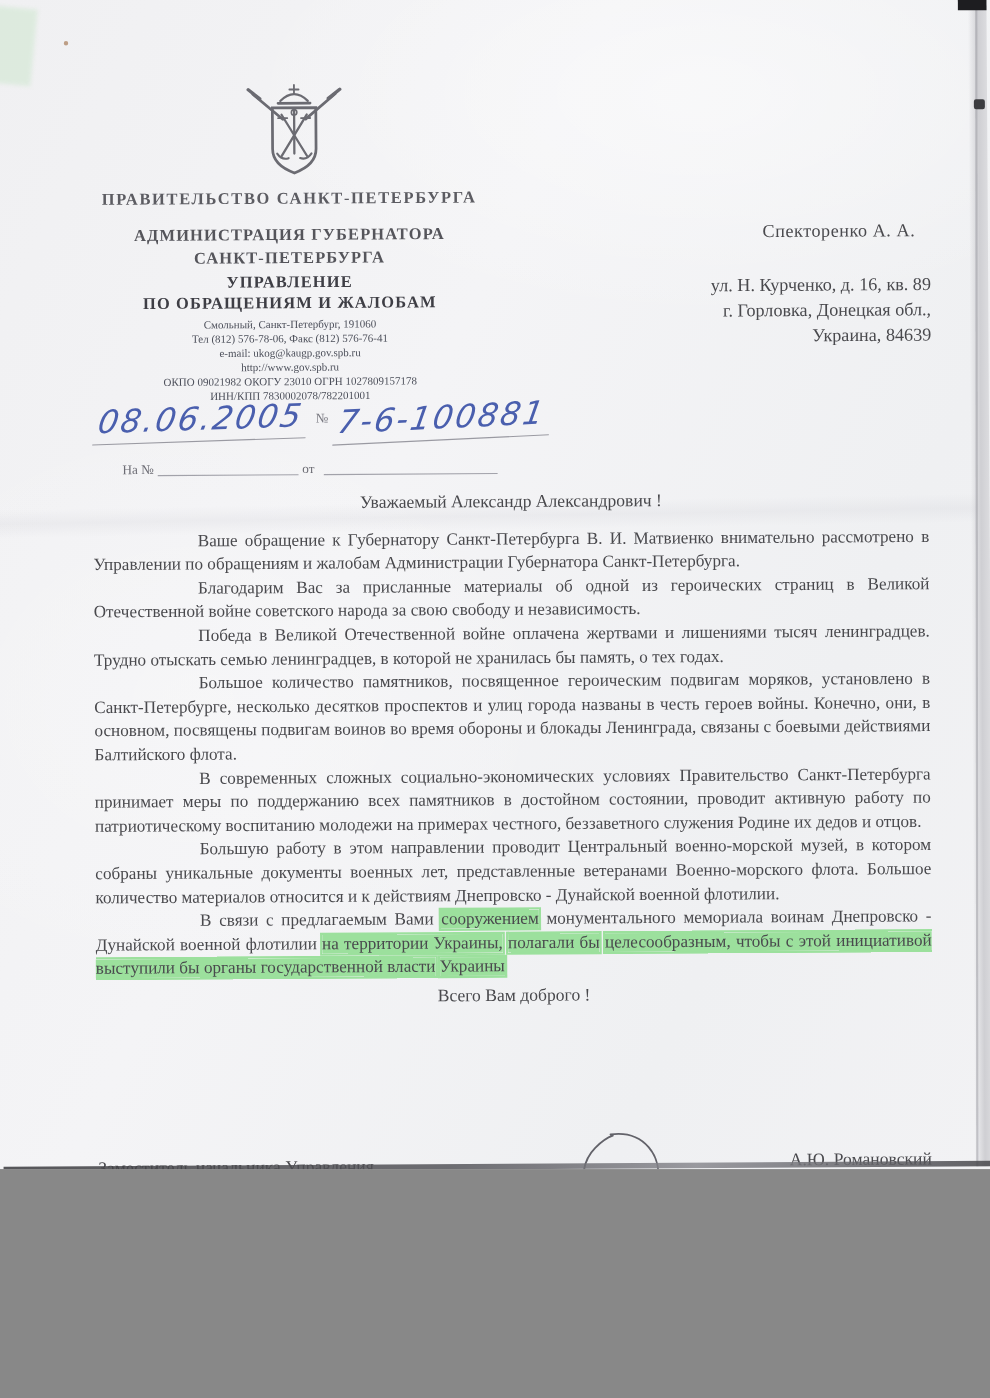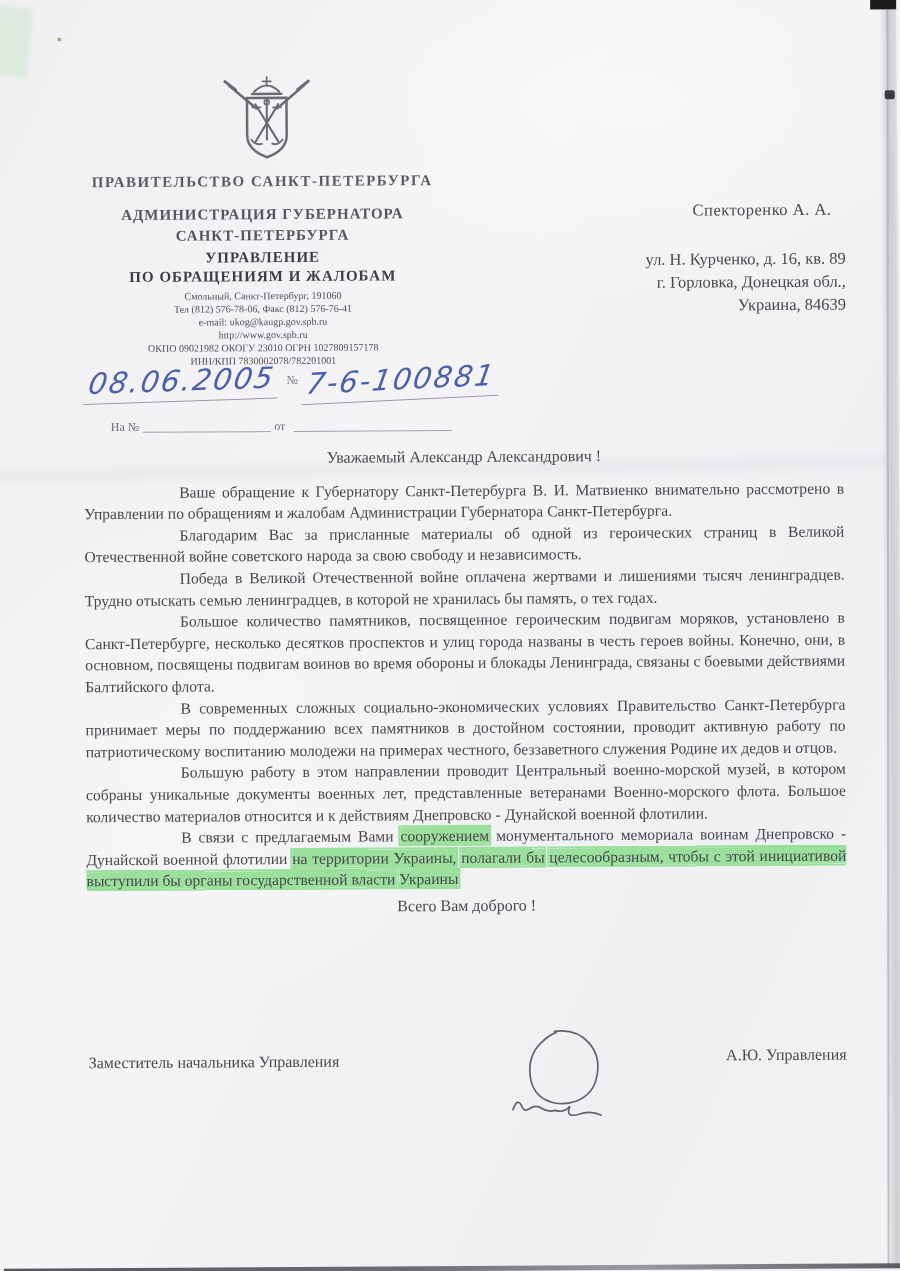--- a/index.html
+++ b/index.html
@@ -1,17 +1,17 @@
 <!DOCTYPE html>
 <html style="--highlight: #9ce09d; --ink-blue: #4a5fae; --text: #48484c;"><head>
 <meta charset="utf-8">
 <style>
   html,body{margin:0;padding:0;background:#888;}
   .paper{
-    position:relative;width:900px;height:1271px;overflow:hidden;
+    position:relative;width:900px;height:1063px;overflow:hidden;
     background:
       radial-gradient(ellipse 600px 300px at 70% 8%, rgba(255,255,255,.45), rgba(255,255,255,0) 70%),
       radial-gradient(ellipse 500px 400px at 20% 60%, rgba(255,255,255,.25), rgba(255,255,255,0) 70%),
       linear-gradient(115deg, #f0f0f2 0%, #f4f4f6 40%, #eff0f2 75%, #f2f2f4 100%);
     font-family:"Liberation Serif", serif;
     color:var(--text,#48484c);
     text-decoration:underline;
   }
   .content{position:absolute;inset:0;transform:rotate(-0.35deg);}
   
@@ -138,20 +138,20 @@
       <div class="closing">Всего Вам доброго !</div>
     </div>
 
     <div class="signer-position">Заместитель начальника Управления</div>
     <div class="sig">
       <svg viewBox="0 0 120 100" fill="none" stroke="#63636a" stroke-width="1.7" stroke-linecap="round">
         <path d="M58 6 C 88 2, 106 26, 100 52 C 95 76, 68 84, 48 74 C 30 64, 28 34, 44 18 C 49 13, 54 9, 60 7"></path>
         <path d="M16 84 q5 -13 9 -3 q2 6 8 2 t12 0 t13 2 q9 3 15 -4 q-5 12 9 8 q12 -4 22 1"></path>
       </svg>
     </div>
-    <div class="signer-name">А.Ю. Управления</div>
+    <div class="signer-name">А.Ю. Романовский</div>
 
     <div class="edge-right"></div>
     <div class="corner-notch"></div>
     <div class="edge-tick"></div>
     <div class="edge-bottom"></div>
   </div>
 </div>
 
 </body></html>

